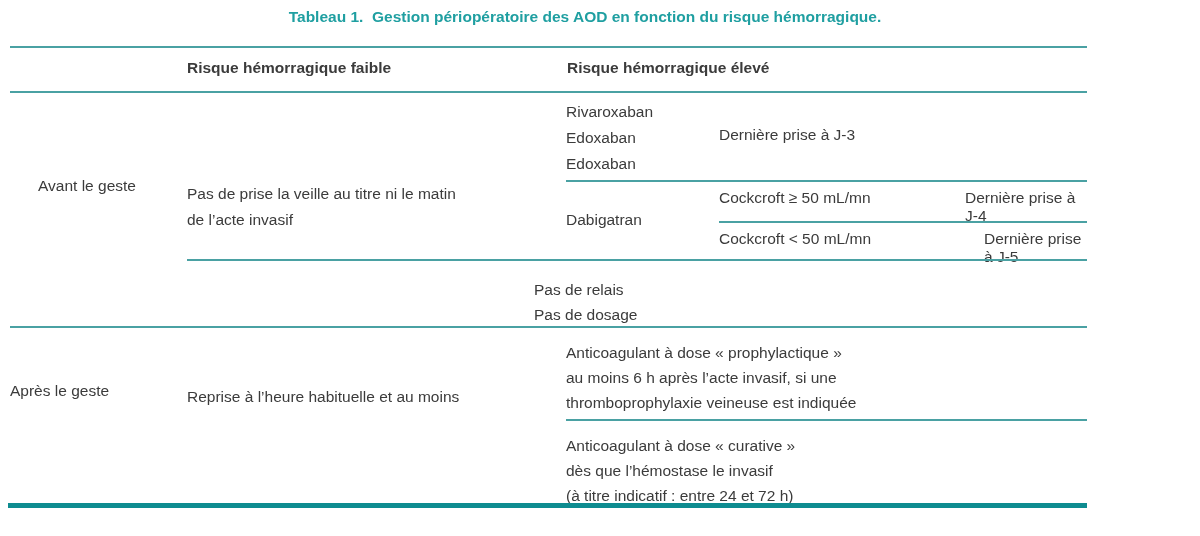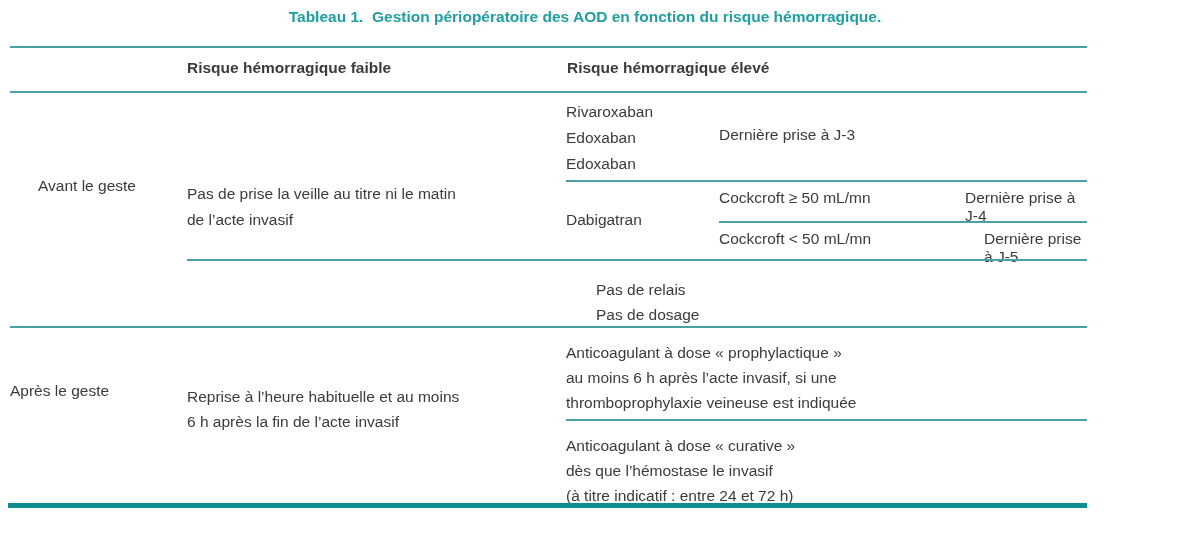--- a/index.html
+++ b/index.html
@@ -67,32 +67,31 @@
   <div class="abs" style="left:719px;top:189px;">Cockcroft ≥ 50 mL/mn</div>
   <div class="abs" style="left:965px;top:189px;">Dernière prise à J-4</div>
 
   <div class="abs rule" style="left:719px;top:221px;width:441px;"></div>
 
   <div class="abs" style="left:719px;top:230px;">Cockcroft &lt; 50 mL/mn</div>
   <div class="abs" style="left:984px;top:230px;">Dernière prise à J-5</div>
 
   <div class="abs rule" style="left:187px;top:259px;width:973px;"></div>
 
-  <div class="abs cell" style="left:596px;top:277px;">
+  <div class="abs cell" style="left:534px;top:277px;">
     <div>Pas de relais</div>
     <div>Pas de dosage</div>
   </div>
 
   <div class="abs rule" style="left:10px;top:326px;width:1150px;"></div>
 
   <div class="abs" style="left:10px;top:382px;">Après le geste</div>
 
   <div class="abs cell" style="left:187px;top:384px;">
     <div>Reprise à l’heure habituelle et au moins</div>
-    <div>6 h après la fin de l’acte invasif</div>
   </div>
 
   <div class="abs cell" style="left:566px;top:340px;">
     <div>Anticoagulant à dose « prophylactique »</div>
     <div>au moins 6 h après l’acte invasif, si une</div>
     <div>thromboprophylaxie veineuse est indiquée</div>
   </div>
 
   <div class="abs rule" style="left:566px;top:419px;width:594px;"></div>
 

